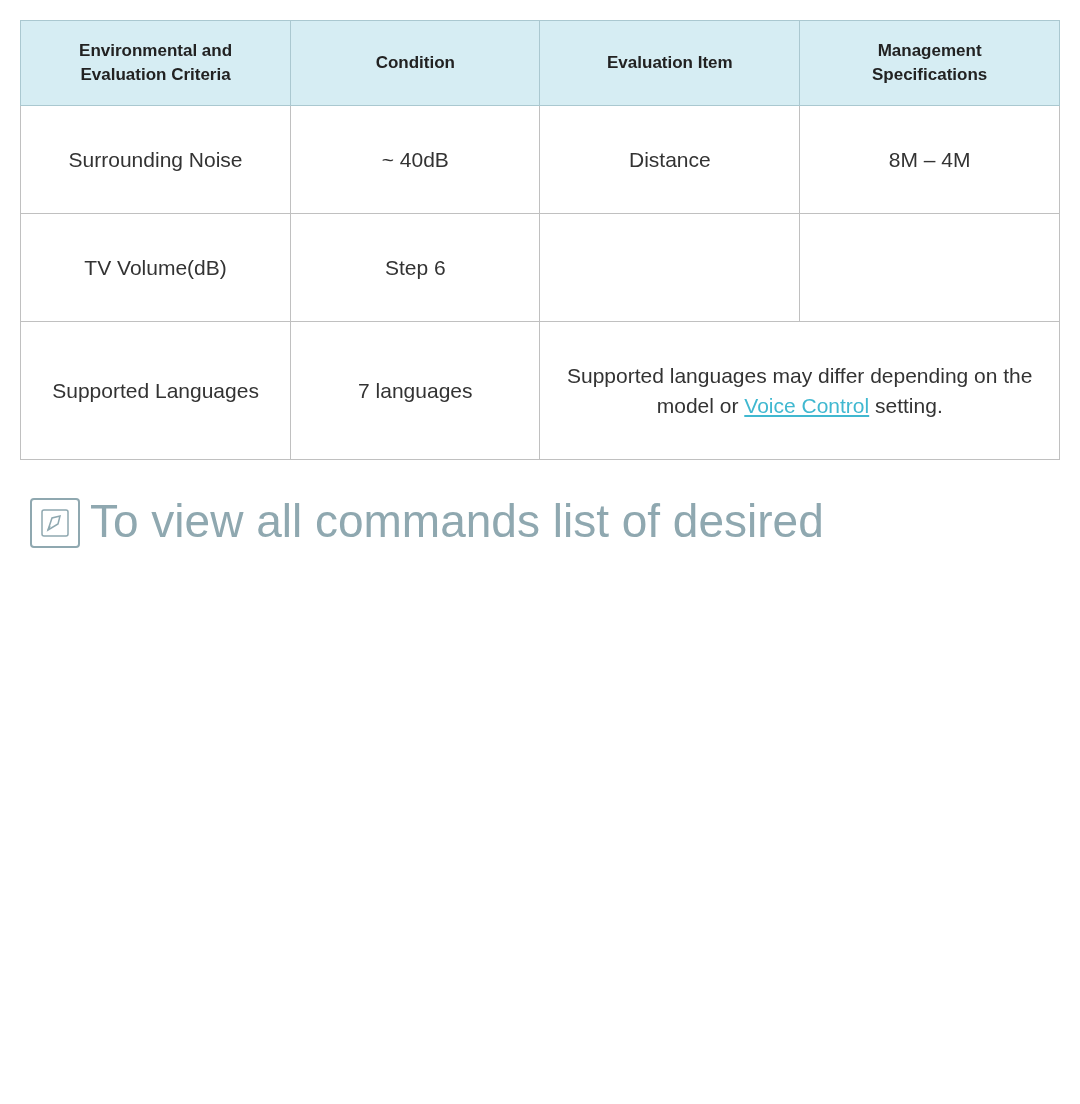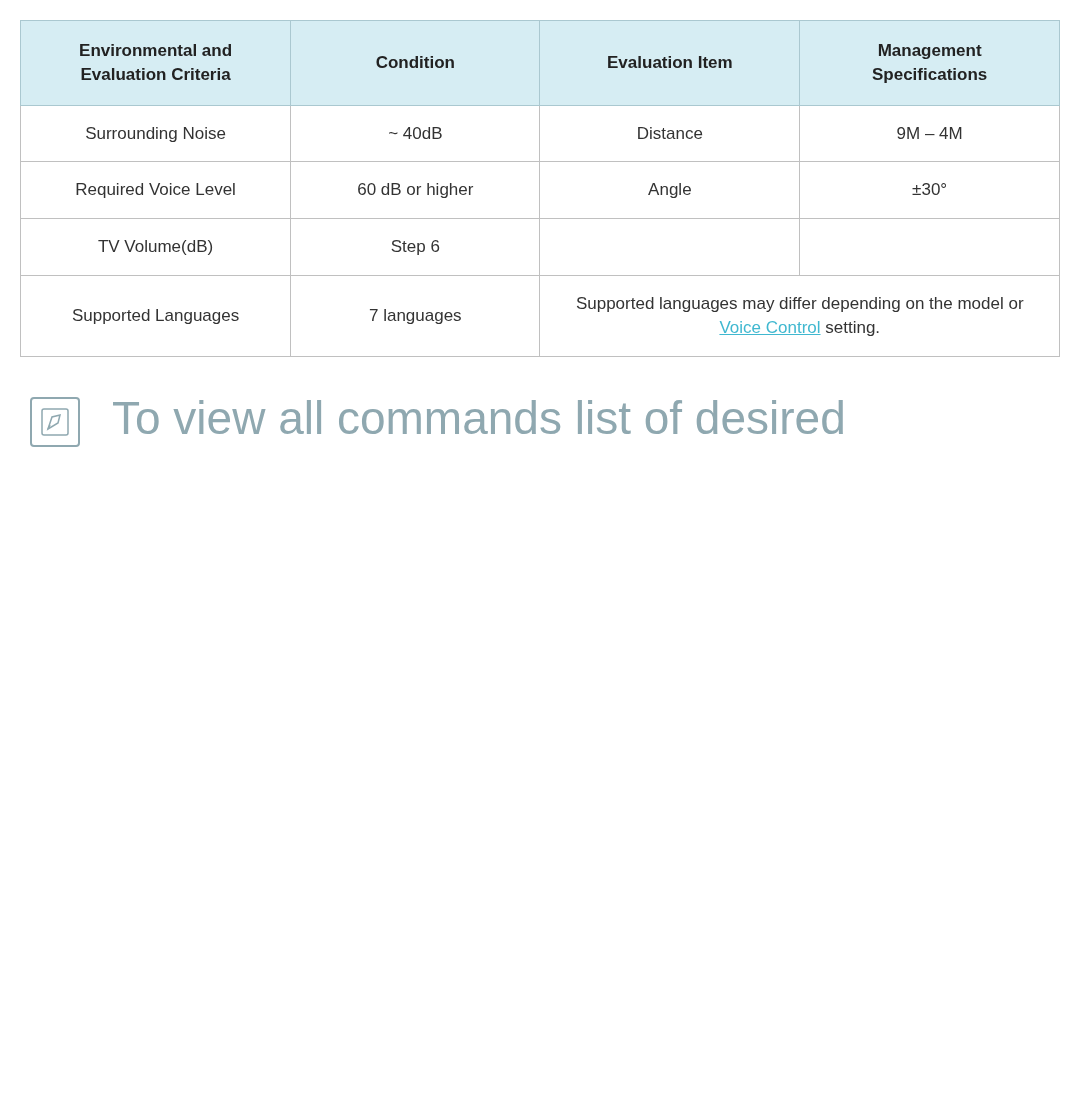--- a/index.html
+++ b/index.html
@@ -31,38 +31,38 @@
       font-size: 17px;
       font-weight: bold;
       font-family: Arial, sans-serif;
       color: #222;
       vertical-align: middle;
       line-height: 1.4;
     }
 
     .table-wrapper td {
       border: 1px solid #c0c0c0;
-      padding: 16px 20px;
+      padding: 39px 20px;
       text-align: center;
-      font-size: 17px;
+      font-size: 21px;
       font-family: Arial, sans-serif;
       color: #333;
       vertical-align: middle;
       line-height: 1.4;
     }
 
     .col-criteria { width: 26%; }
     .col-condition { width: 24%; }
     .col-evaluation { width: 25%; }
     .col-management { width: 25%; }
 
     .note-section {
       display: flex;
-      align-items: center;
-      gap: 32px;
+      align-items: flex-start;
+      gap: 10px;
       padding: 10px 10px 0 10px;
     }
 
     .note-icon {
       flex-shrink: 0;
       width: 50px;
       height: 50px;
       border: 2px solid #8fa8b0;
       border-radius: 4px;
       display: flex;
@@ -106,29 +106,23 @@
       <th>Evaluation Item</th>
       <th>Management Specifications</th>
     </tr>
   </thead>
   <tbody>
 
     <tr>
       <td>Surrounding Noise</td>
       <td>~ 40dB</td>
       <td>Distance</td>
-      <td>9M – 4M</td>
+      <td>8M – 4M</td>
     </tr>
 
-    <tr>
-      <td>Required Voice Level</td>
-      <td>60 dB or higher</td>
-      <td>Angle</td>
-      <td>±30°</td>
-    </tr>
 
     <tr>
       <td>TV Volume(dB)</td>
       <td>Step 6</td>
       <td></td>
       <td></td>
     </tr>
 
     <tr>
       <td>Supported Languages</td>

